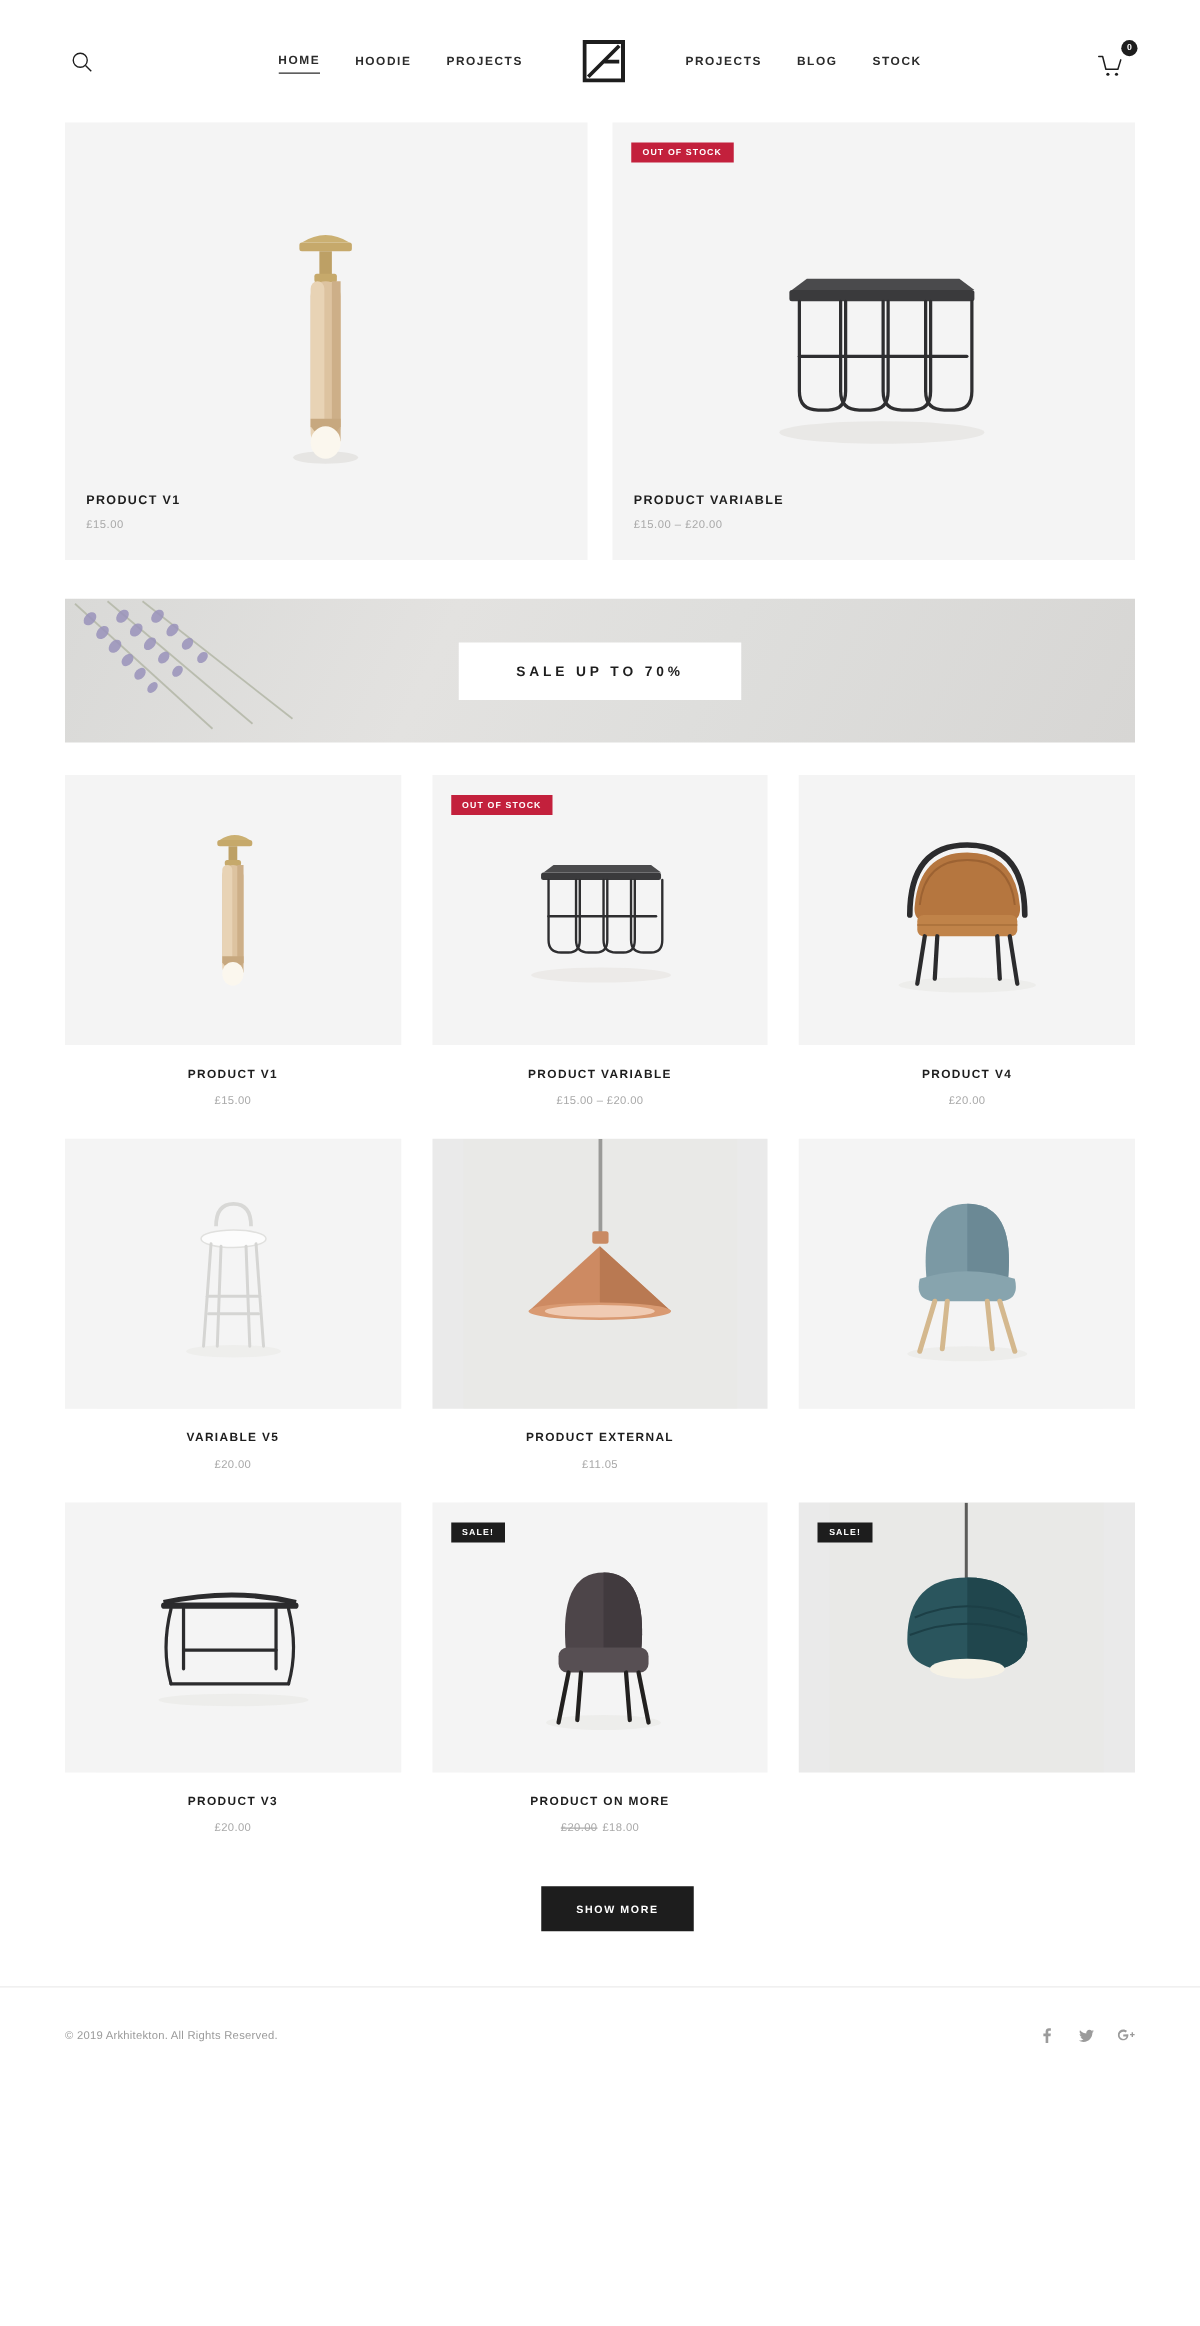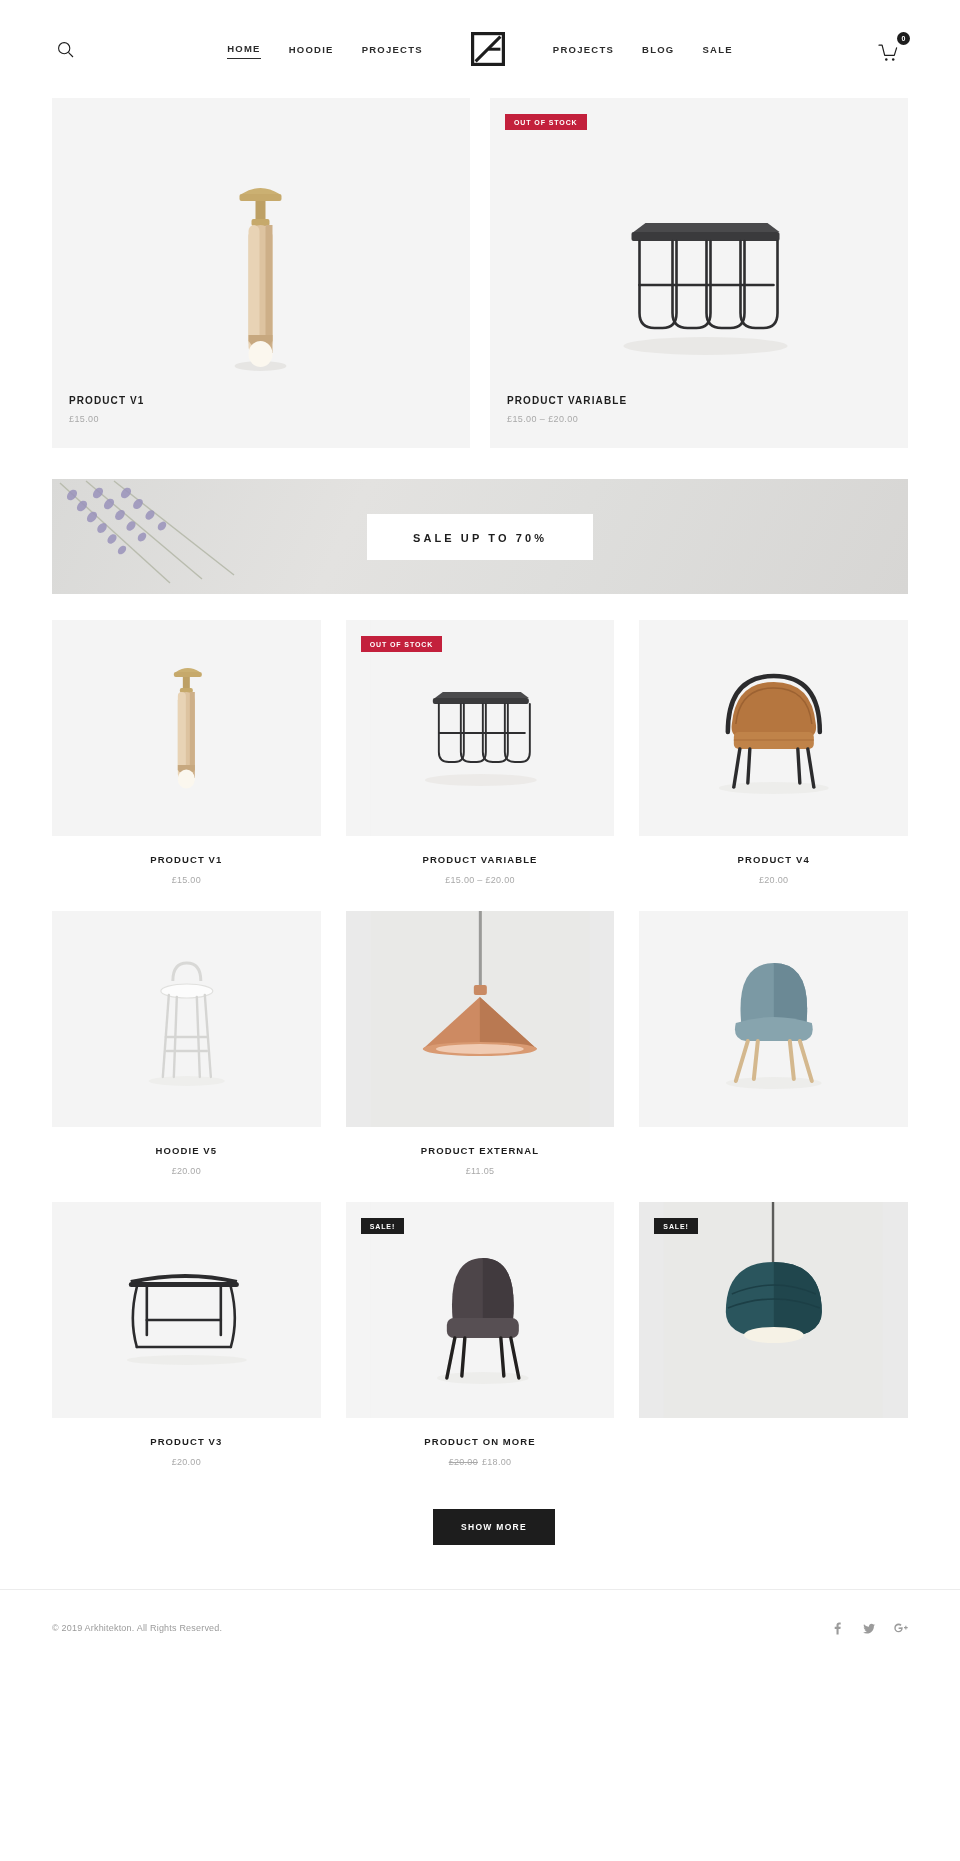--- a/index.html
+++ b/index.html
@@ -234,21 +234,21 @@
         <svg width="34" height="34" viewBox="0 0 34 34">
           <rect x="1.6" y="1.6" width="30.8" height="30.8" fill="none" stroke="#1d1d1d" stroke-width="3.2"></rect>
           <line x1="4.6" y1="29.4" x2="29.4" y2="4.6" stroke="#1d1d1d" stroke-width="3"></line>
           <line x1="17.4" y1="17.2" x2="29.4" y2="17.2" stroke="#1d1d1d" stroke-width="3"></line>
         </svg>
       </div>
 
       <div class="nav-group nav-right">
         <a class="nav-link">PROJECTS</a>
         <a class="nav-link">BLOG</a>
-        <a class="nav-link">SALE</a>
+        <a class="nav-link">STOCK</a>
       </div>
     </nav>
 
     <div class="cart-btn">
       <svg width="22" height="20" viewBox="0 0 22 20" fill="none" style="position:absolute;bottom:0;left:0;">
         <path d="M1 2.2h3.1l2.6 10.2h9.6l2.3-7.5" stroke="#1d1d1d" stroke-width="1.2" stroke-linecap="round" stroke-linejoin="round"></path>
         <circle cx="8.3" cy="16.4" r="1.25" fill="#1d1d1d"></circle>
         <circle cx="15.2" cy="16.4" r="1.25" fill="#1d1d1d"></circle>
       </svg>
       <span class="cart-badge">0</span>
@@ -414,21 +414,21 @@
             <path d="M92 84 l-6 82"></path>
               <path d="M128 84 l6 82"></path>
             <path d="M100 86 l-3 80"></path>
               <path d="M120 86 l3 80"></path>
             <path d="M89 126 h42"></path>
               <path d="M90 140 h40"></path>
           </g>
         </svg>
       </div>
       <div class="prod-body">
-        <div class="prod-title">HOODIE V5</div>
+        <div class="prod-title">VARIABLE V5</div>
         <div class="prod-price">£20.00</div>
       </div>
     </article>
 
     <article class="prod">
       <div class="prod-media grey">
         <svg width="100%" height="216" viewBox="0 0 219 216" preserveAspectRatio="xMidYMid meet">
           <rect width="219" height="216" fill="#e9e9e7"></rect>
           <rect x="108" y="0" width="3" height="78" fill="#9a9a98"></rect>
           <rect x="103" y="74" width="13" height="10" rx="2" fill="#c98a63"></rect>

